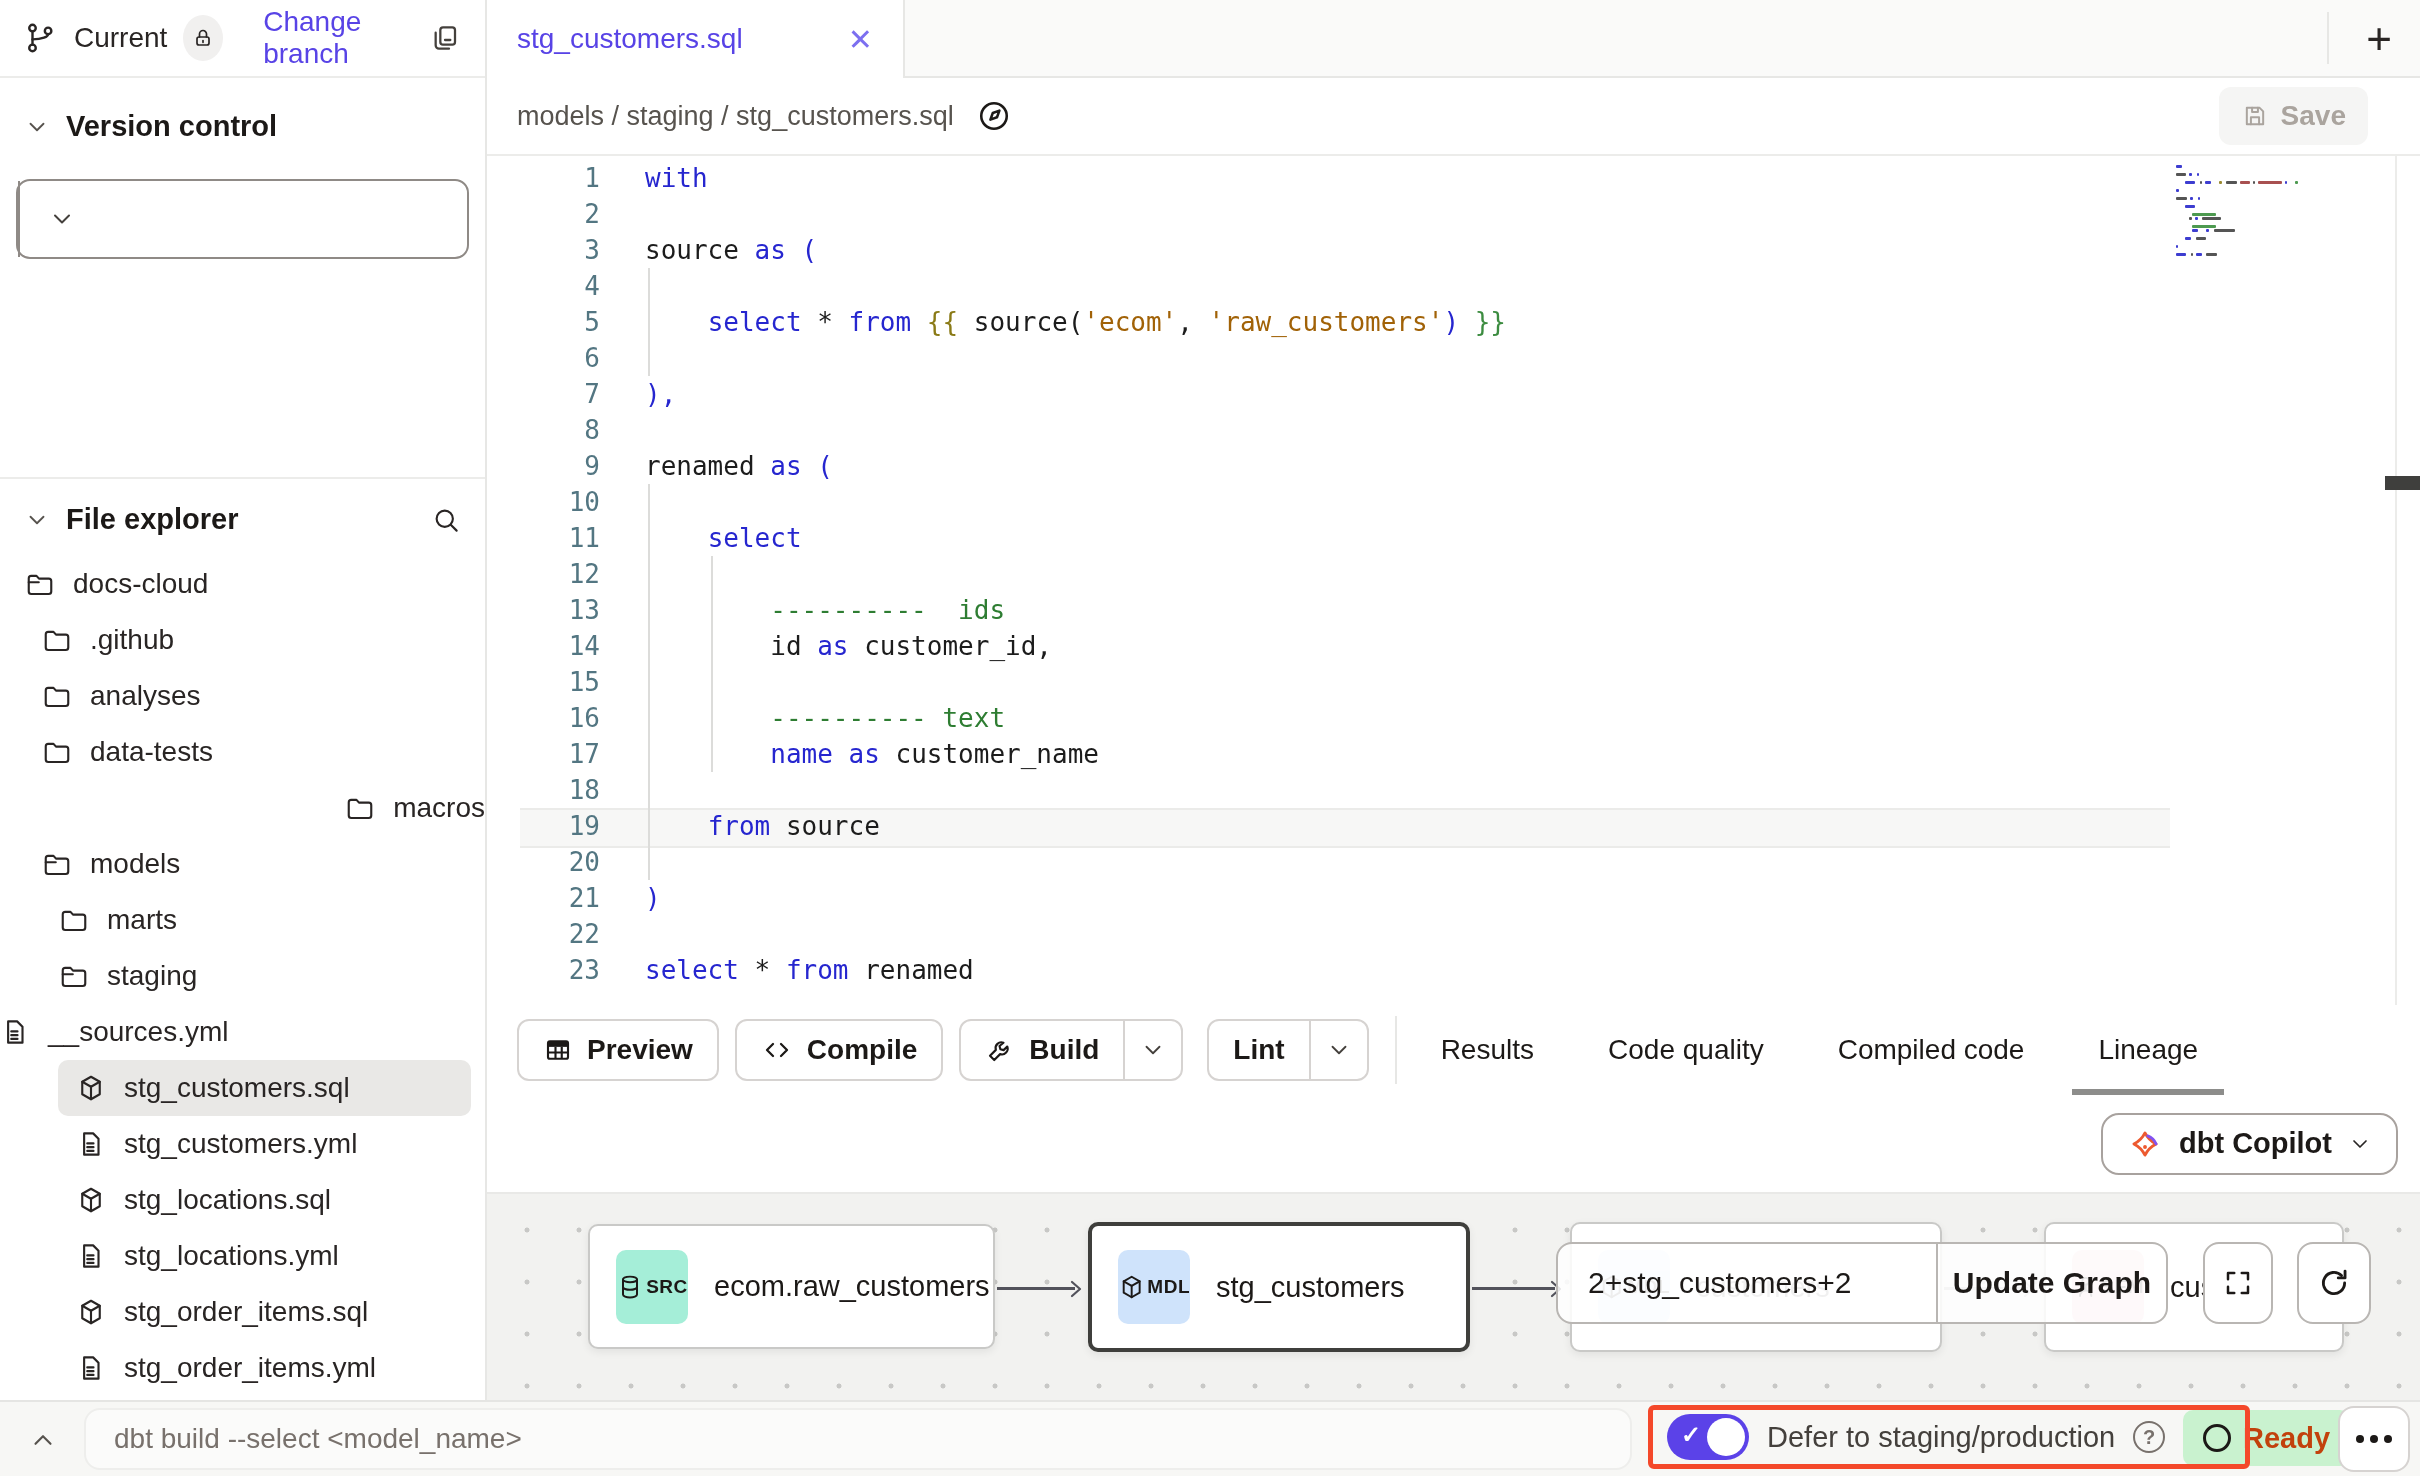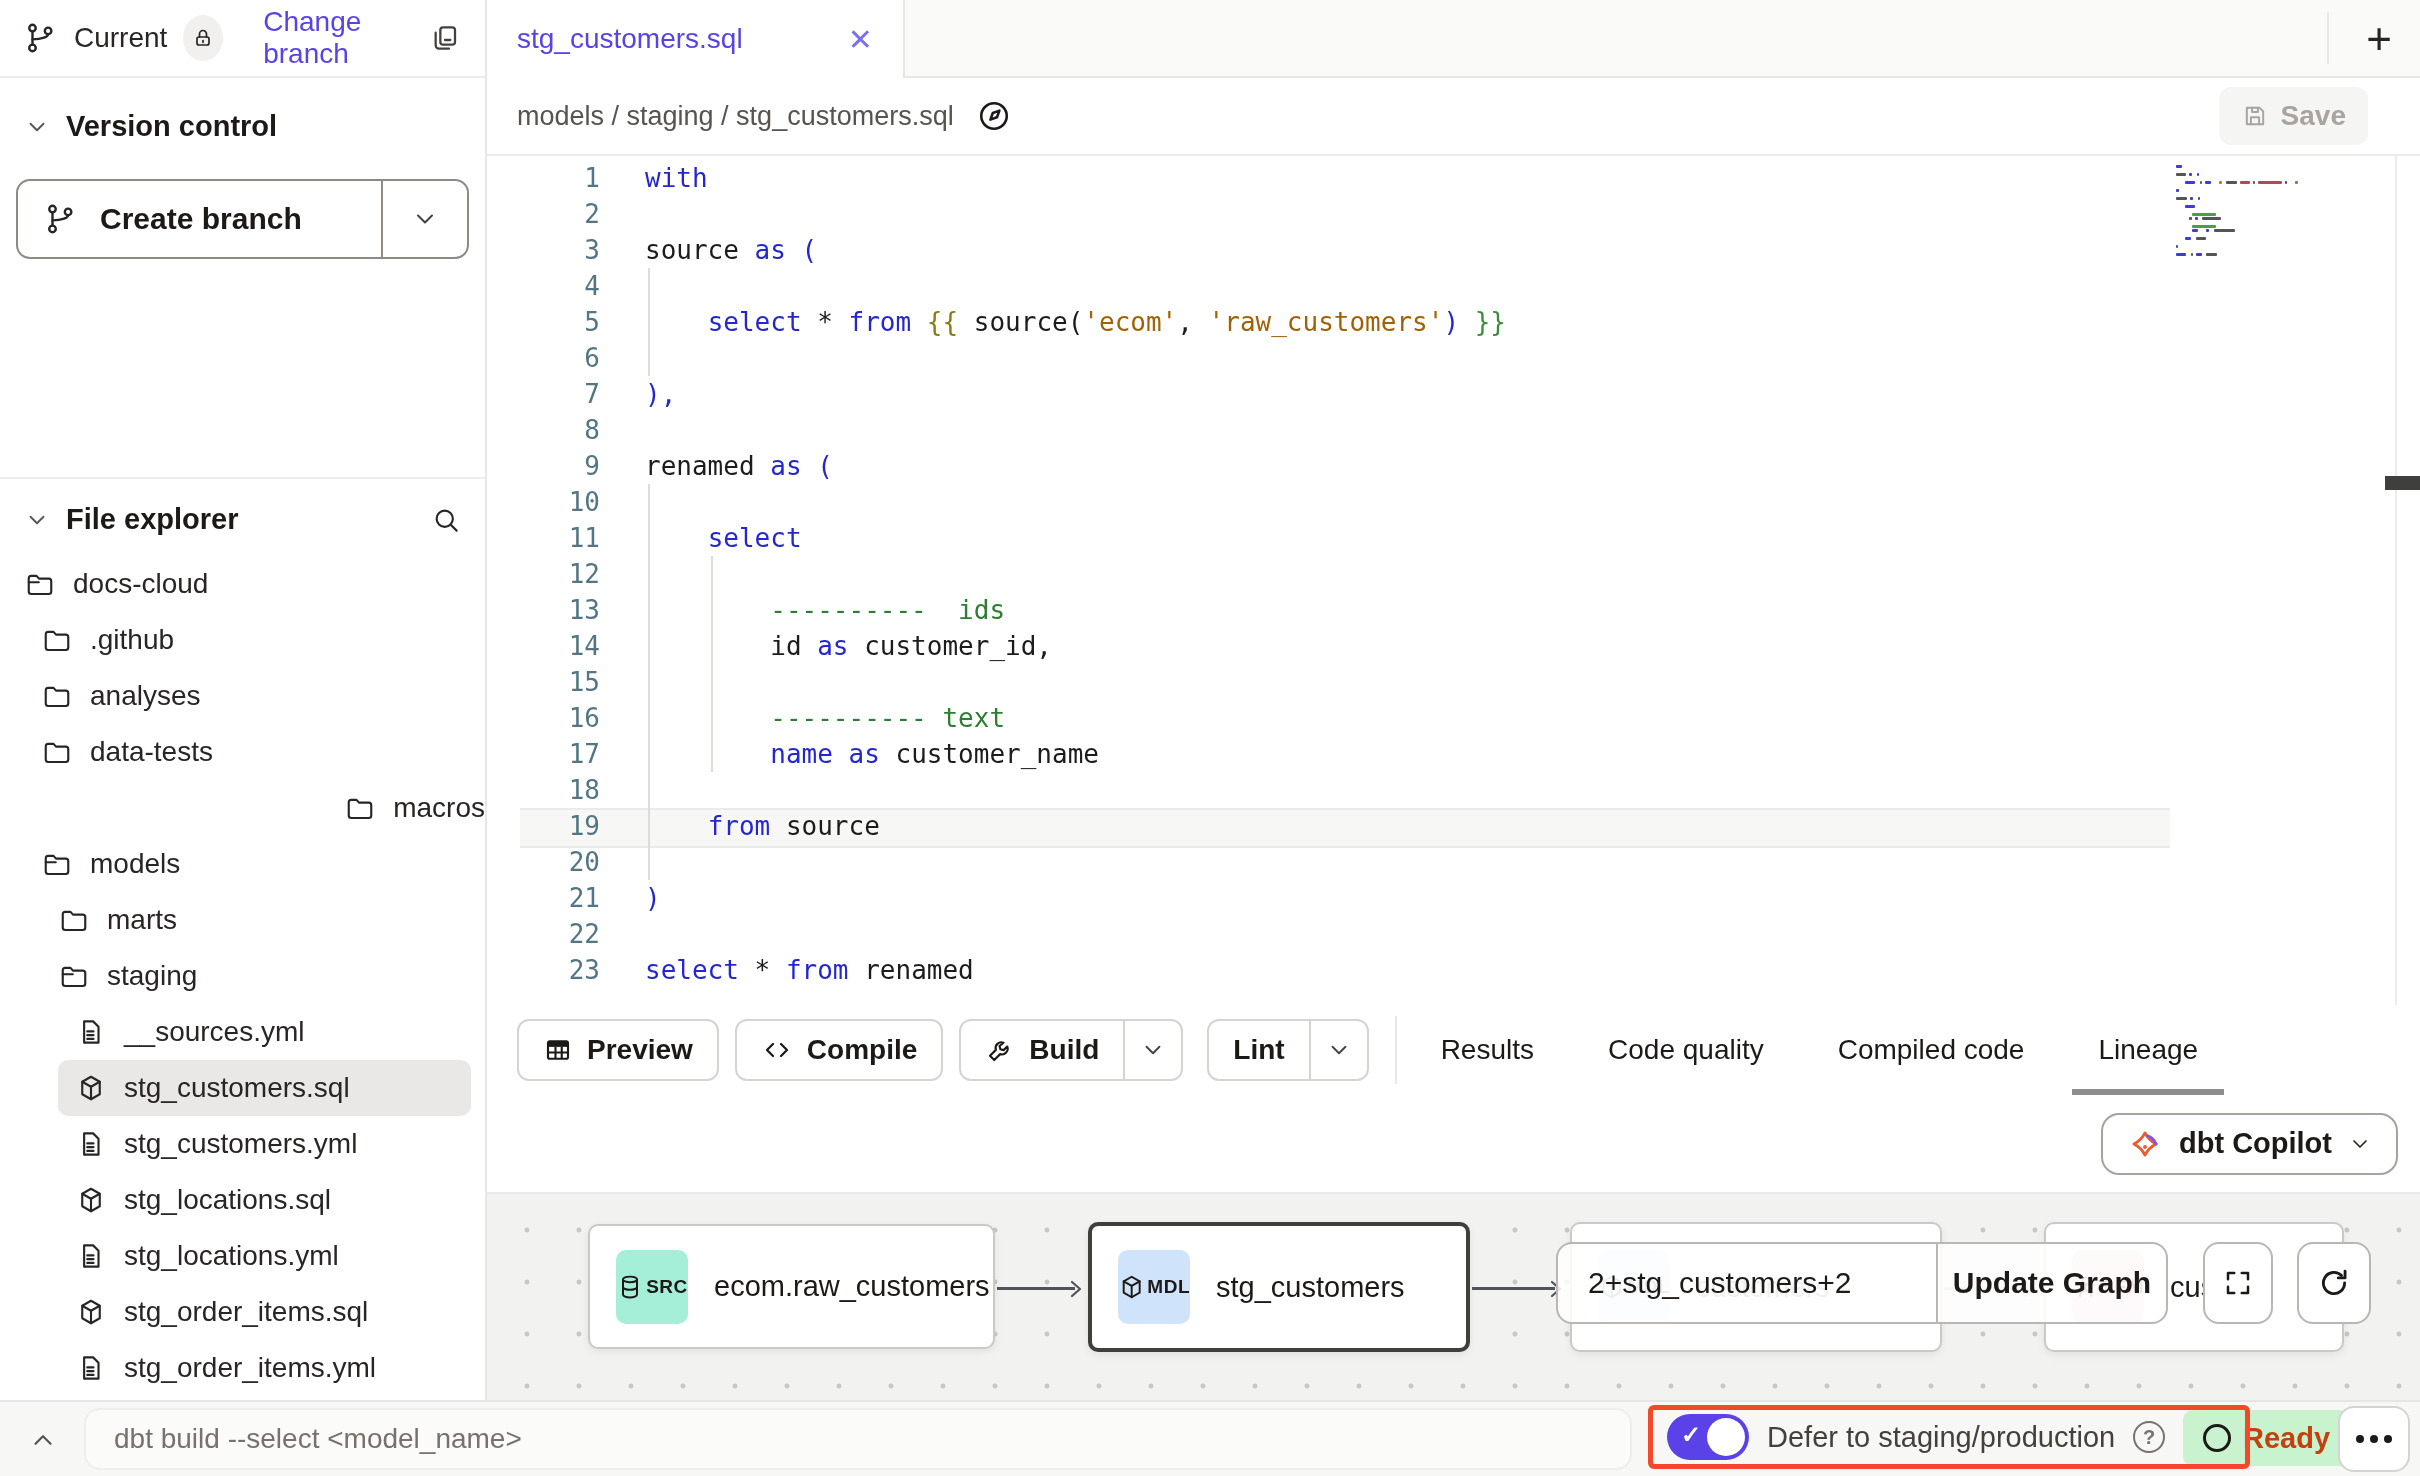--- a/index.html
+++ b/index.html
@@ -147,30 +147,20 @@
     </div>
 
     <div class="sec-title-row">
       <svg class="ico" width="26" height="26" viewBox="0 0 24 24">
           <polyline points="6 9 12 15 18 9"></polyline>
         </svg>
       <span class="sec-title">Version control</span>
     </div>
 
     <div class="create-branch">
-      <div class="cb-main">
-        <svg class="ico" width="34" height="34" viewBox="0 0 24 24">
-            <circle cx="6" cy="5" r="2.3"></circle>
-            <circle cx="6" cy="19" r="2.3"></circle>
-            <circle cx="17" cy="7" r="2.3"></circle>
-            <path d="M6 7.3v9.4"></path>
-            <path d="M6 13c7 0 11-2 11-3.7"></path>
-          </svg>
-        <span class="lbl">Create branch</span>
-      </div>
       <div class="cb-div"></div>
       <div class="cb-chev">
         <svg class="ico" width="28" height="28" viewBox="0 0 24 24">
             <polyline points="6 9 12 15 18 9"></polyline>
           </svg>
       </div>
     </div>
 
     <div id="fe-section">
       <div class="fe-header">
@@ -246,21 +236,21 @@
           </div>
           <div class="fe-row" style="padding-left: 59px;">
             <span class="fi">
               <svg class="ico" width="30" height="30" viewBox="0 0 24 24">
                 <path d="M3 7.5a2 2 0 0 1 2-2h4.2l2 2.2H19a2 2 0 0 1 2 2V18a2 2 0 0 1-2 2H5a2 2 0 0 1-2-2z"></path>
                 <path d="M3 10.6h8"></path>
               </svg>
             </span>
             <span>staging</span>
           </div>
-          <div class="fe-row" style="padding-left: 76px;">
+          <div class="fe-row" style="">
             <span class="fi">
               <svg class="ico" width="30" height="30" viewBox="0 0 24 24">
                 <path d="M6.5 3.5h7.2L18 7.8v12.7H6.5z"></path>
                 <path d="M9 11.5h5M9 14.5h5M9 17.5h5"></path>
               </svg>
             </span>
             <span>__sources.yml</span>
           </div>
           <div class="fe-row selected" style="margin-left: 58px; padding-left: 18px;">
             <span class="fi">

